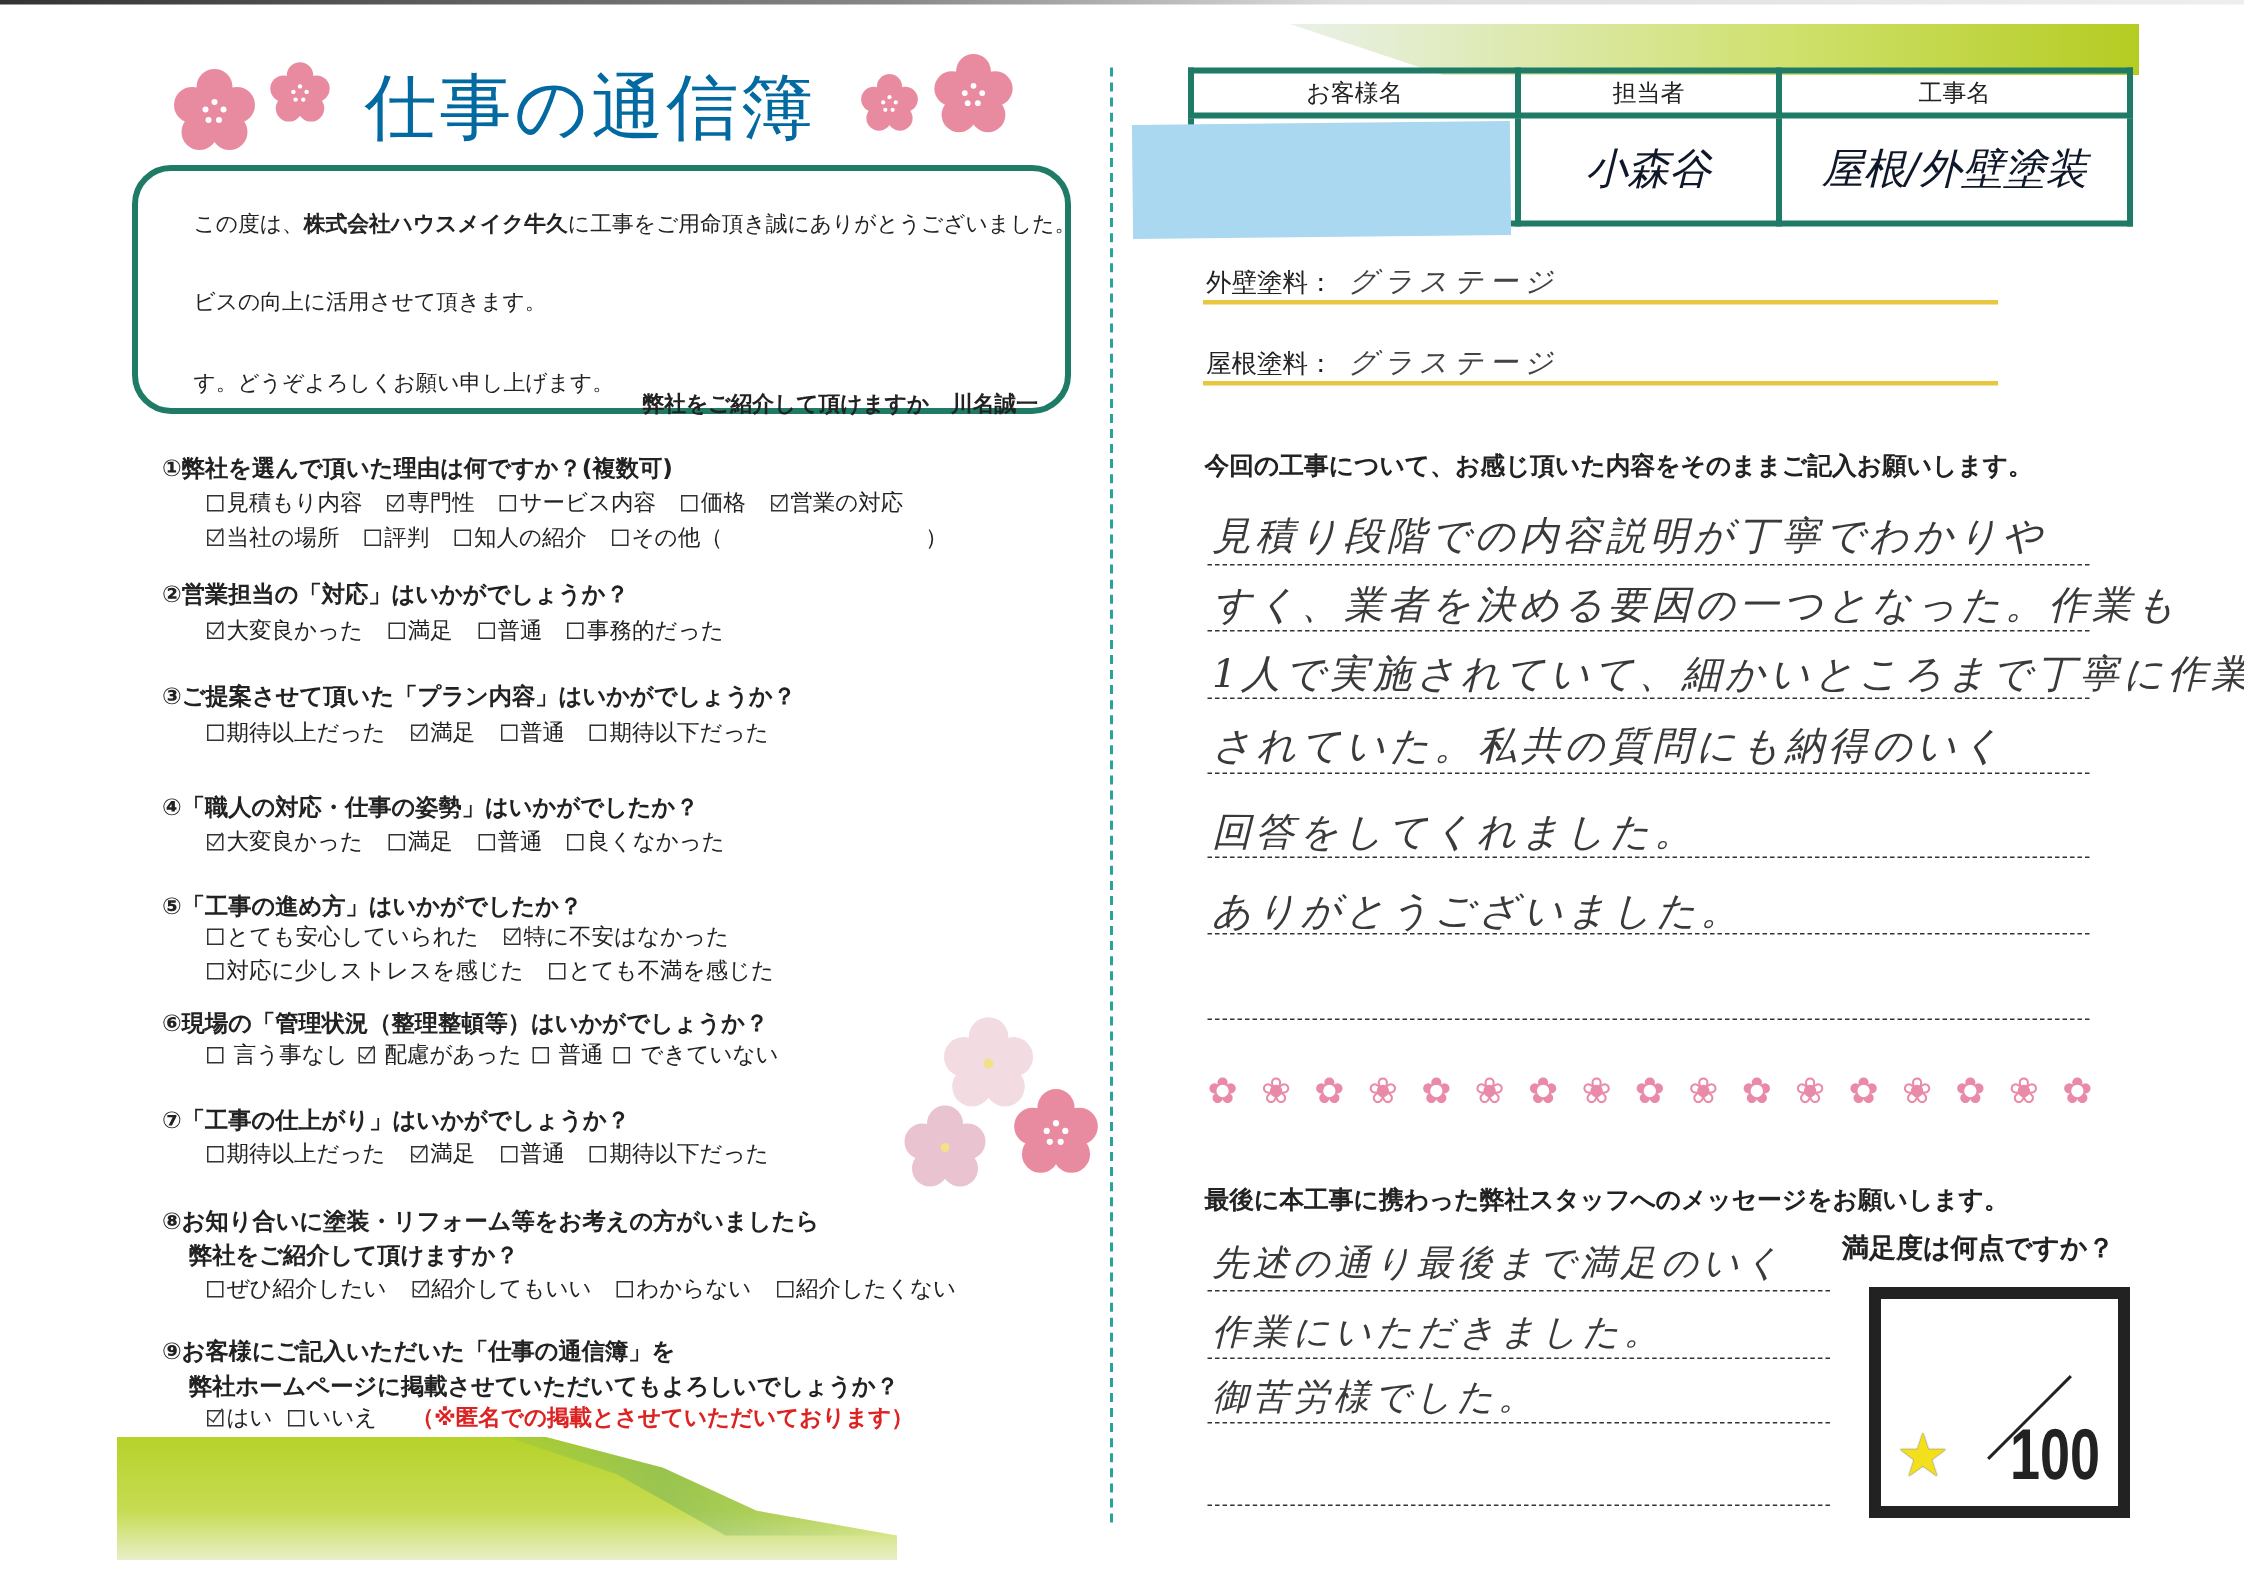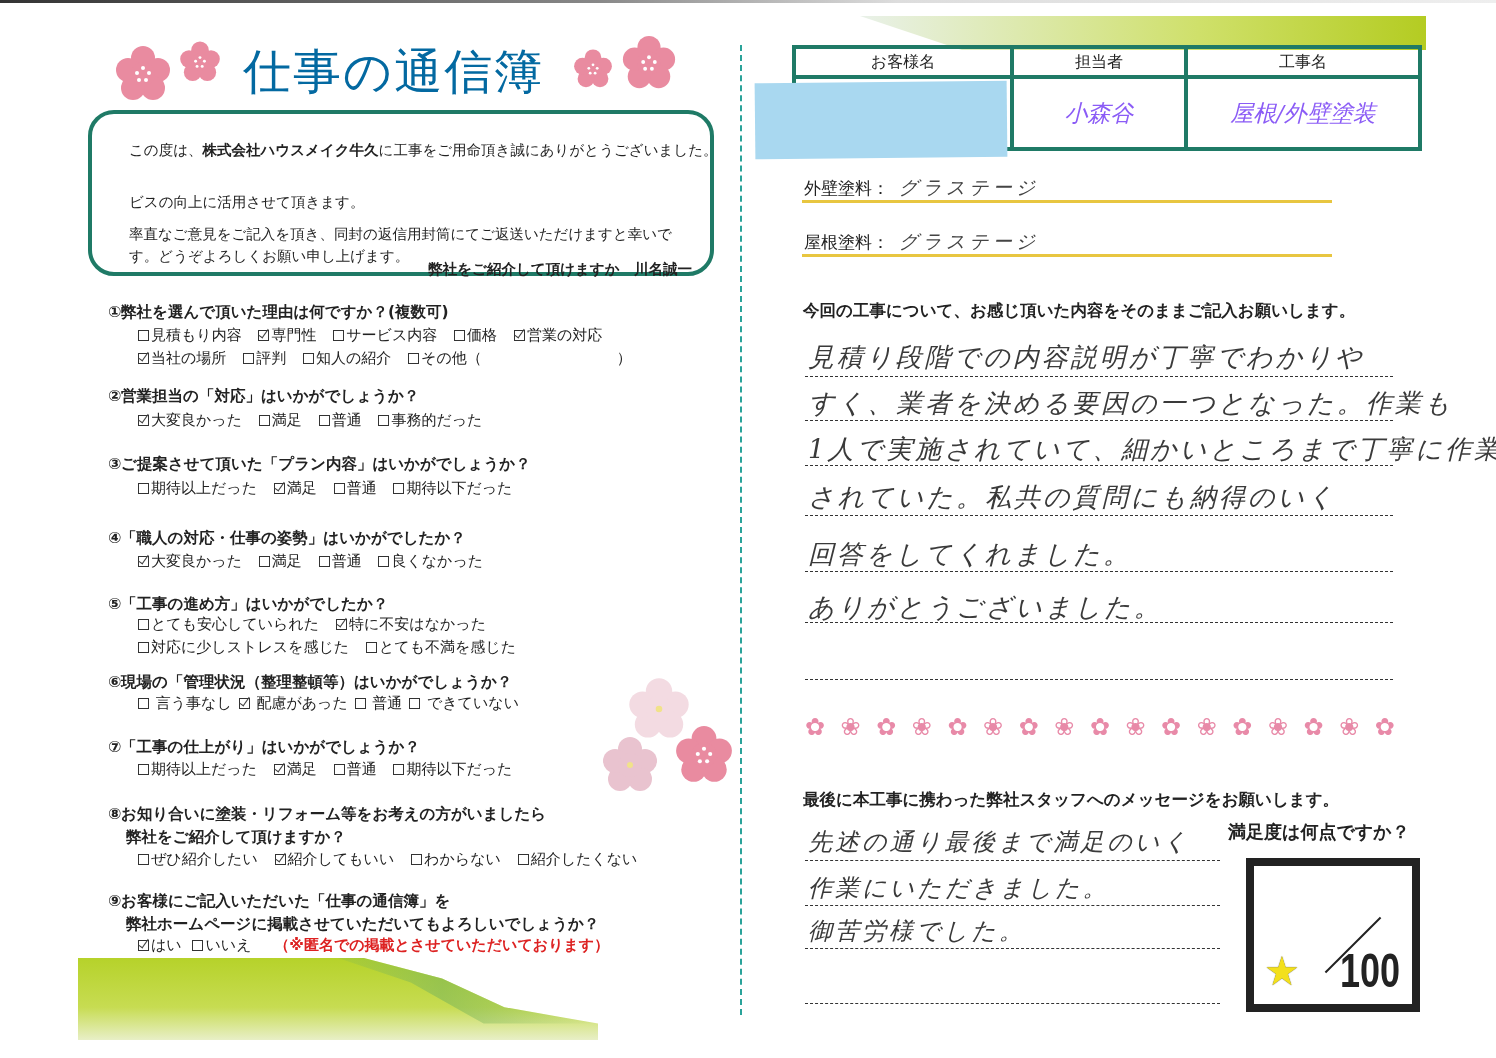--- a/index.html
+++ b/index.html
@@ -31,21 +31,21 @@
 
   .divider{position:absolute;left:740px;top:45px;height:970px;border-left:2px dashed #2aa39a;}
 
   
   .header-swoosh{position:absolute;left:860px;top:16px;width:566px;height:34px;
      background:linear-gradient(90deg,rgba(200,220,200,0.4) 0%,#cfe06a 60%,#b4cc22 100%);
      clip-path:polygon(0 0,100% 0,100% 100%,18% 100%);}
   .info-table{position:absolute;left:792px;top:45px;width:630px;height:102px;border-collapse:collapse;}
   .info-table td{border:4px solid #1f7a66;text-align:center;padding:0;}
   .info-table .hd{height:26px;font-size:16px;}
-  .info-table .val{height:68px;font-family:"DejaVu Serif",serif;font-size:23px;font-style:italic;color:#8b5cf6;}
+  .info-table .val{height:68px;font-family:"DejaVu Serif",serif;font-size:28px;font-style:italic;color:#0f172a;}
   .redact{position:absolute;left:755px;top:82px;width:252px;height:76px;background:#a9d8f0;transform:rotate(-0.6deg);}
 
   .mat{position:absolute;left:804px;font-size:17px;white-space:nowrap;}
   .mat .hw{font-family:"DejaVu Serif",serif;font-style:italic;font-size:19px;color:#444;margin-left:10px;letter-spacing:4px;}
   .yline{position:absolute;left:802px;width:530px;height:3px;background:#e8c640;}
 
   .section-title{position:absolute;font-weight:bold;font-size:16.5px;white-space:nowrap;}
   .hwline{position:absolute;left:805px;width:588px;border-bottom:1.5px dashed #333;}
   .hwtext{position:absolute;left:808px;font-family:"DejaVu Serif",serif;font-style:italic;font-size:26px;color:#3a3a3a;white-space:nowrap;letter-spacing:3px;}
 
@@ -128,21 +128,20 @@
       <circle cx="36" cy="29" r="2"></circle>
       <circle cx="33" cy="36" r="2"></circle>
       <circle cx="26" cy="36" r="2"></circle>
       <circle cx="24" cy="29" r="2"></circle>
     </g>
 </svg>
 
 <div class="intro-box">
   <p style="top:8px"><span>この度は、</span><span class="b">株式会社ハウスメイク牛久</span><span>に工事をご用命頂き誠にありがとうございました。</span></p>
   <p style="top:60px">ビスの向上に活用させて頂きます。</p>
-  <p style="top:92px">率直なご意見をご記入を頂き、同封の返信用封筒にてご返送いただけますと幸いで</p>
   <p style="top:114px">す。どうぞよろしくお願い申し上げます。</p>
   <div class="signature">弊社をご紹介して頂けますか　川名誠一</div>
 </div>
 
 <div class="q" style="top:302px">①弊社を選んで頂いた理由は何ですか？(複数可)</div>
 <div class="opts" style="top:326px">
   <span class="opt"><span class="cb"></span><span>見積もり内容</span></span>
   <span class="opt"><span class="cb on"></span><span>専門性</span></span>
   <span class="opt"><span class="cb"></span><span>サービス内容</span></span>
   <span class="opt"><span class="cb"></span><span>価格</span></span>

